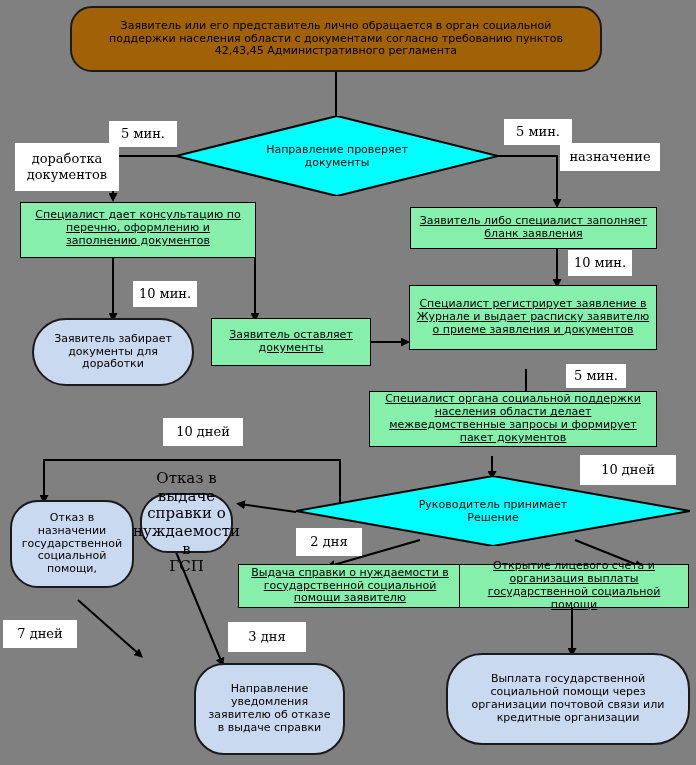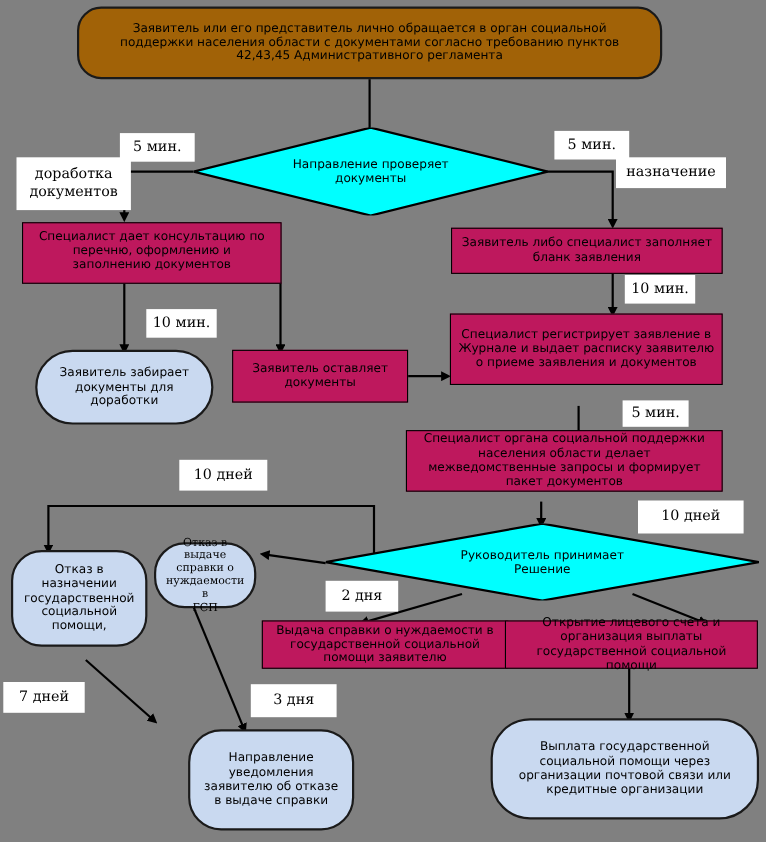--- a/index.html
+++ b/index.html
@@ -20,23 +20,24 @@
     display:flex;
     align-items:center;
     justify-content:center;
     text-align:center;
     color:#000;
     line-height:1.18;
     white-space:pre-line;
   }
   
   .proc{
-    background:#be185d;
+    background:#86efac;
     border:1px solid #000;
     font-size:11px;
+    text-decoration:underline;
   }
   
   .term{
     background:#c9d9f0;
     border:2px solid #1a1a1a;
     border-radius:34px;
     font-size:11px;
   }
   .term-cyan{
     background:#a16207;
@@ -169,36 +170,36 @@
 Решение</div>
   </div>
 
   <div class="node term" style="left:10px; top:500px; width:124px; height:88px; padding:3px 8px; border-radius:28px;">
     <span>Отказ в назначении
 государственной
 социальной
 помощи,</span>
   </div>
 
-  <div class="node term" style="left:140px; top:493px; width:93px; height:60px; padding:2px 6px; border-radius:28px; font-size:10px; font-family:'DejaVu Serif', serif;">
+  <div class="node term" style="left:140px; top:493px; width:93px; height:60px; padding:2px 6px; border-radius:28px; font-size:15px; font-family:'DejaVu Serif', serif;">
     <span>Отказ в выдаче
 справки о
 нуждаемости в
 ГСП</span>
   </div>
 
   <div class="node proc" style="left:238px; top:564px; width:224px; height:44px; padding:3px 6px;">
     <span>Выдача справки о нуждаемости в государственной социальной помощи заявителю</span>
   </div>
 
   <div class="node proc" style="left:459px; top:564px; width:230px; height:44px; padding:3px 4px;">
     <span>Открытие лицевого счета и организация выплаты государственной социальной помощи</span>
   </div>
 
-  <div class="node term" style="left:171px; top:663px; width:151px; height:92px; padding:3px 8px; border-radius:30px;">
+  <div class="node term" style="left:194px; top:663px; width:151px; height:92px; padding:3px 8px; border-radius:30px;">
     <span>Направление
 уведомления
 заявителю об отказе
 в выдаче справки</span>
   </div>
 
   <div class="node term" style="left:446px; top:653px; width:244px; height:92px; padding:3px 10px; border-radius:36px;">
     <span>Выплата государственной социальной помощи через организации почтовой связи или кредитные организации</span>
   </div>
 

